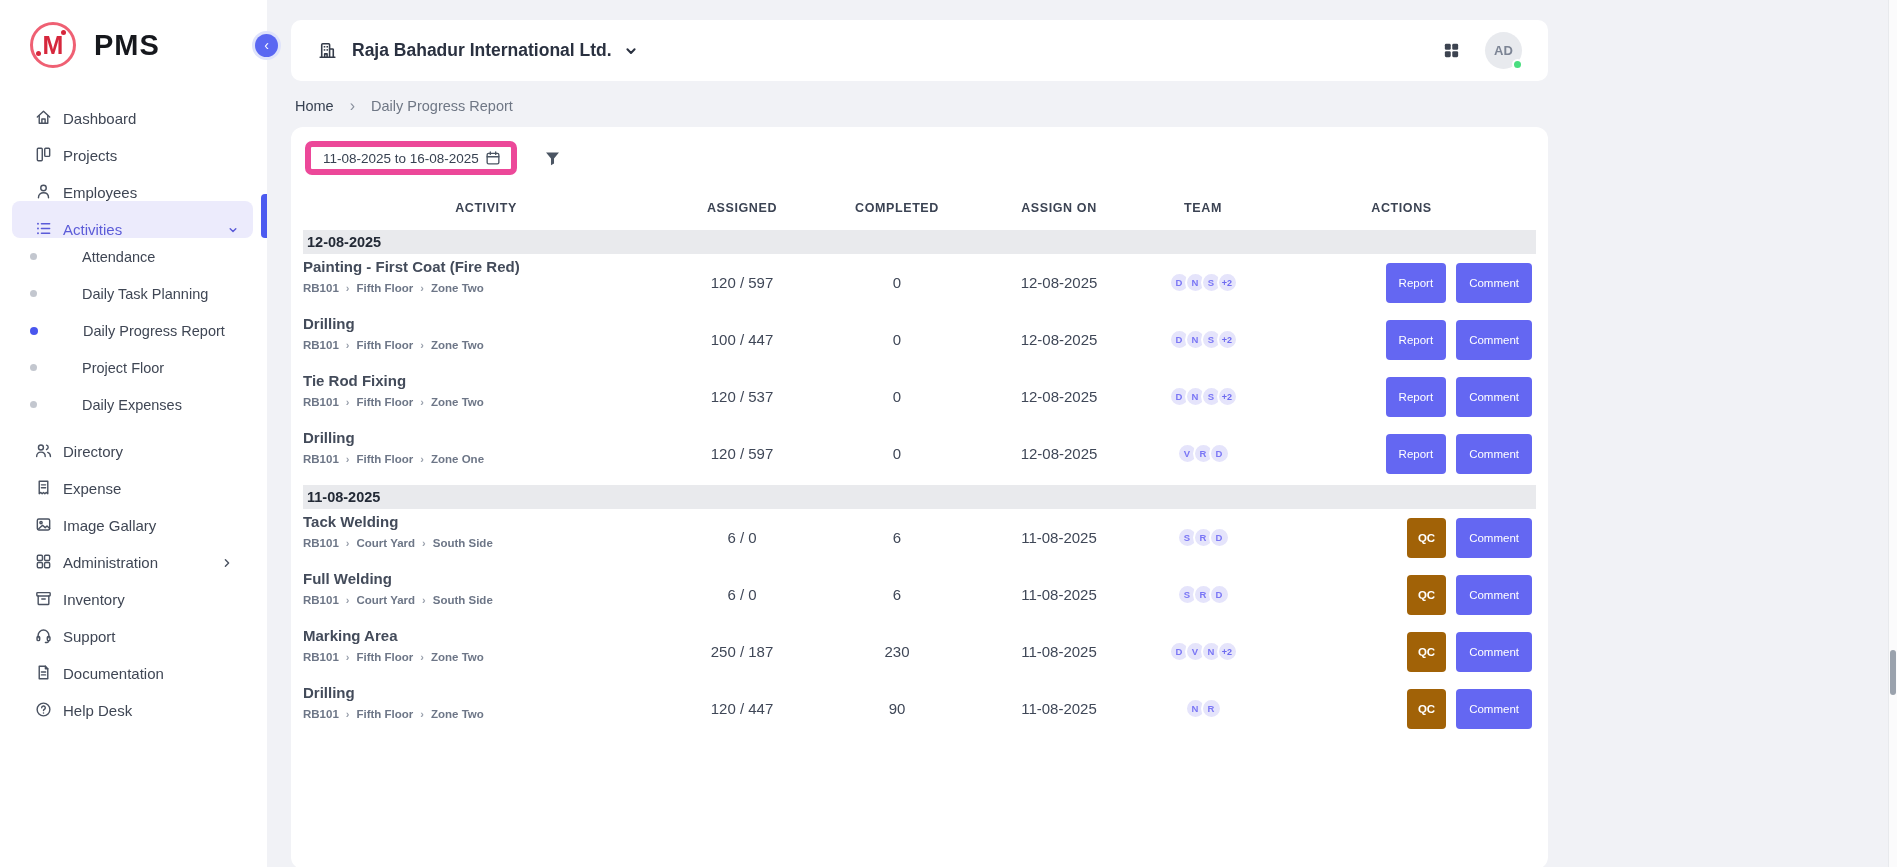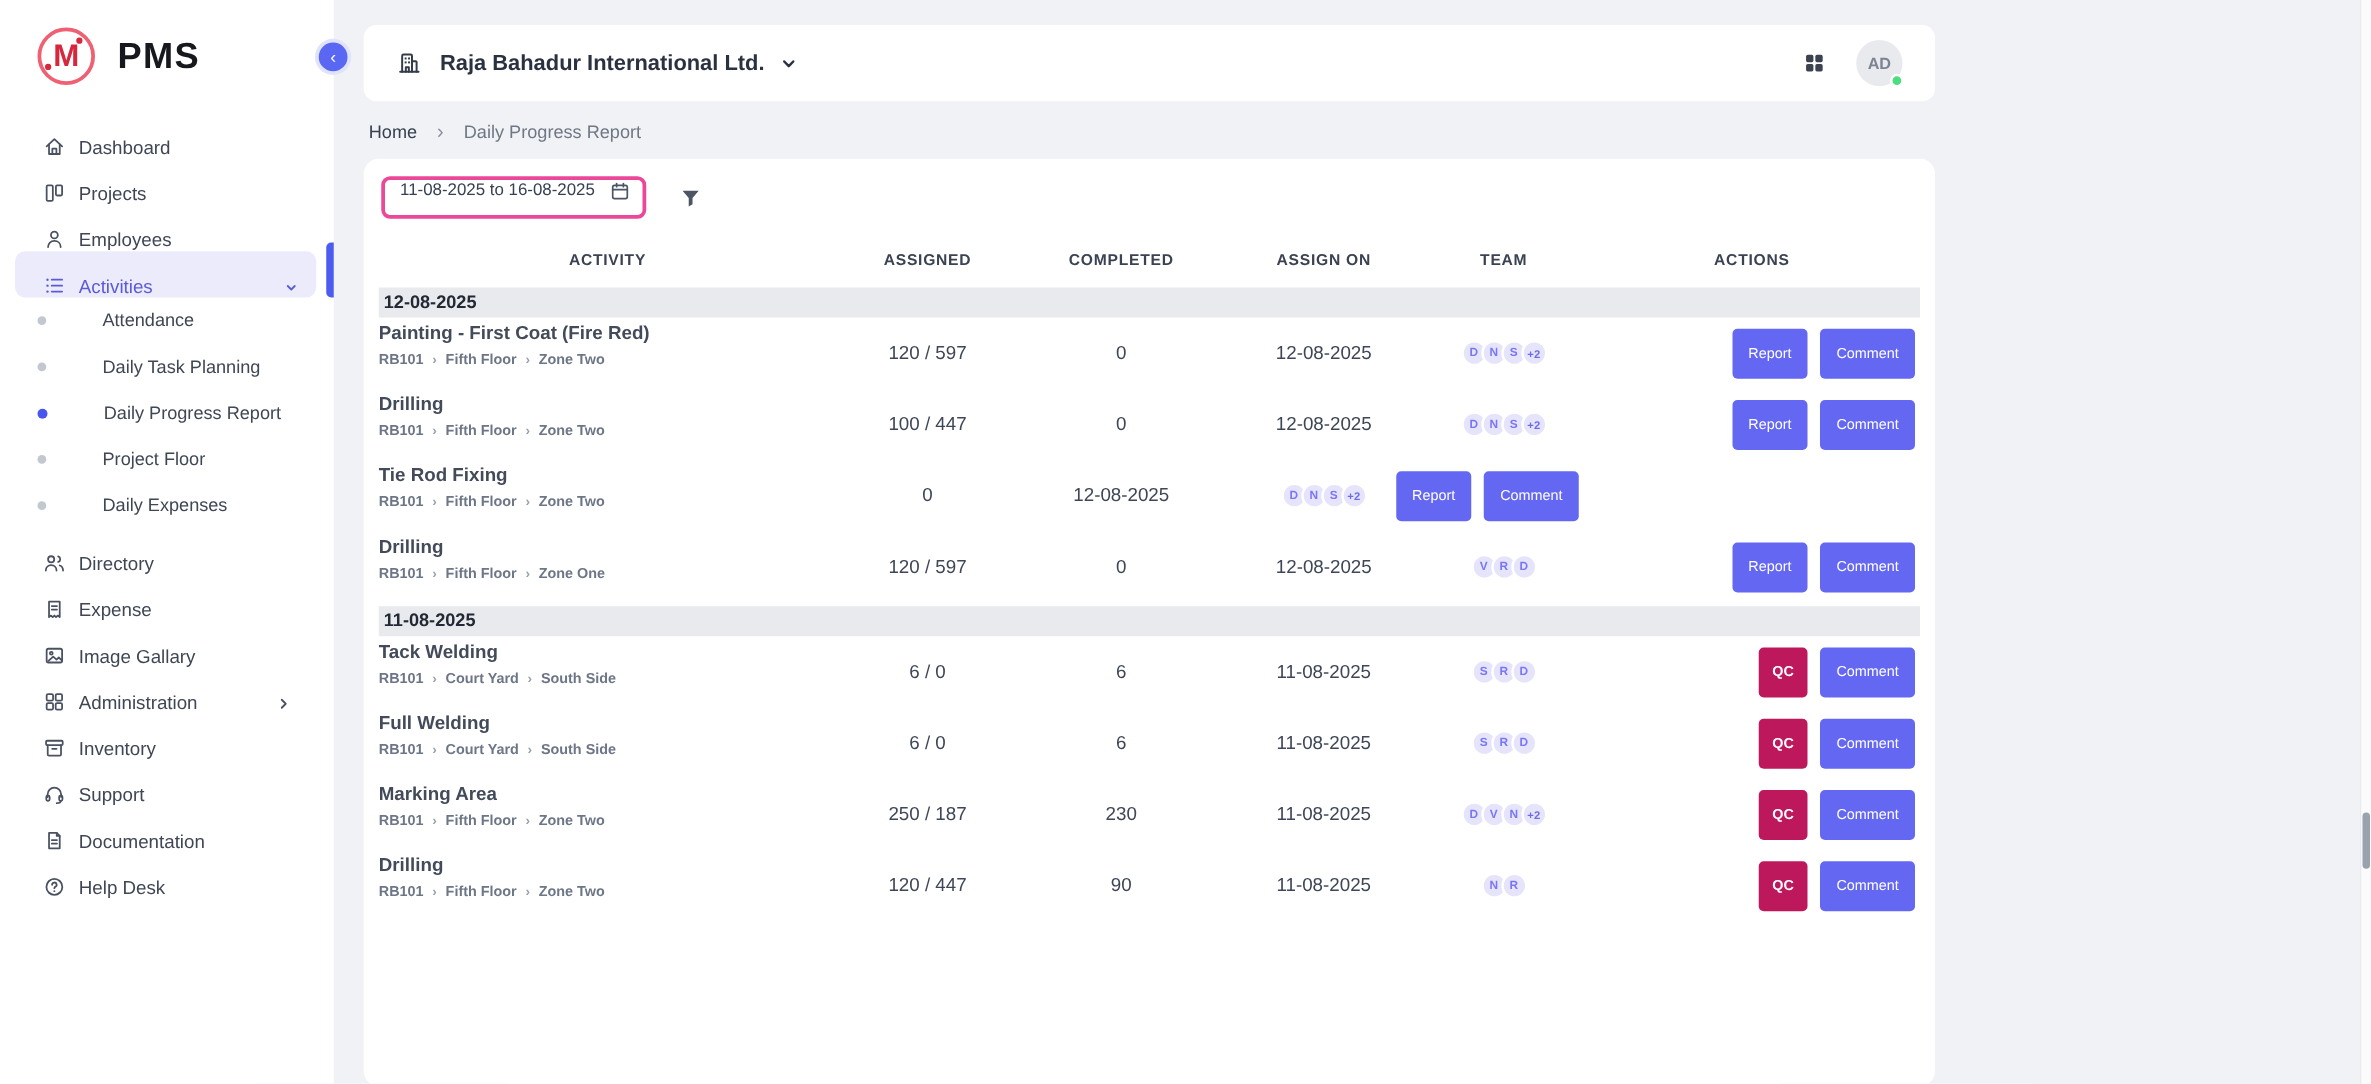--- a/index.html
+++ b/index.html
@@ -51,22 +51,22 @@
   .status-dot { position:absolute; right:-1px; bottom:-1px; width:11px; height:11px; border-radius:50%;
                 background:#4ade80; border:2px solid #fff; }
 
   .breadcrumb { display:flex; align-items:center; gap:16px; margin:16px 0 0 4px; font-size:14.5px; }
   .bc-home { color:#374151; cursor:pointer; }
   .bc-sep { color:#8a919e; font-size:16px; }
   .bc-current { color:#6f7785; }
 
   .card { width:1257px; height:742px; background:#fff; border-radius:12px; margin-top:12px; padding:14px 12px; }
   .filter-row { display:flex; align-items:center; gap:26px; padding-left:2px; }
-  .date-input { width:212px; height:34px; border:3px solid #ec4899; border-radius:7px; padding:0 9px 0 12px;
-                display:flex; align-items:flex-start; justify-content:space-between; font-size:13.5px; color:#374151;
+  .date-input { width:212px; height:34px; border:6px solid #ec4899; border-radius:7px; padding:0 9px 0 12px;
+                display:flex; align-items:center; justify-content:space-between; font-size:13.5px; color:#374151;
                 cursor:pointer; background:#fff; }
   .cal-ico { width:18px; height:18px; color:#4b5563; }
   .funnel-ico { width:19px; height:19px; color:#4b5563; cursor:pointer; }
 
   
   .table { width:1233px; margin-top:14px; }
   .t-head, .t-row { display:grid; grid-template-columns:366px 146px 164px 160px 128px 269px; }
   .t-head { height:38px; align-items:center; }
   .th { text-align:center; font-size:12.5px; font-weight:bold; color:#3b4353; letter-spacing:0.6px; }
   .group-row { height:24px; background:#e9eaed; display:flex; align-items:center; padding-left:4px;
@@ -80,21 +80,21 @@
   .team-cell { display:flex; align-items:center; justify-content:center; }
   .chip { width:21px; height:21px; border-radius:50%; background:#e5e4fb; color:#7a76f5; font-size:9.5px;
           font-weight:bold; display:inline-flex; align-items:center; justify-content:center;
           border:2px solid #fff; margin-left:-5px; flex-shrink:0; cursor:default; }
   .chip:first-child { margin-left:0; }
   .chip-extra { font-size:9px; color:#6d6af0; }
   .actions-cell { display:flex; align-items:center; justify-content:flex-end; gap:10px; padding-right:4px; }
   .btn { height:40px; border:none; border-radius:4px; color:#fff; font-size:11.5px; font-family:inherit;
          padding:0 13px; cursor:pointer; }
   .btn-indigo { background:#6467f2; }
-  .btn-orange { background:#be185d; padding:0 11px; font-weight:bold; }
+  .btn-orange { background:#a16207; padding:0 11px; font-weight:bold; }
 
   
   .page-scrollbar { position:fixed; top:0; right:0; width:9px; height:867px; background:#fbfbfc; border-left:1px solid #e8eaed; }
   .page-scroll-thumb { position:absolute; top:650px; left:1px; width:6px; height:45px; border-radius:3px; background:#9aa2ad; }
 </style>
 </head>
 <body>
 
 <div class="app">
 
@@ -369,20 +369,21 @@
     <div class="cell activity-cell">
       <div class="activity-name">Tie Rod Fixing</div>
       <div class="activity-path">
                   <span>RB101</span>
                   <span class="path-sep">›</span>
                   <span>Fifth Floor</span>
                   <span class="path-sep">›</span>
                   <span>Zone Two</span>
                 </div>
     </div>
+    <div class="cell center">120 / 537</div>
     <div class="cell center">0</div>
     <div class="cell center">12-08-2025</div>
     <div class="cell team-cell">
                 <span class="chip">D</span>
                 <span class="chip">N</span>
                 <span class="chip">S</span>
                 <span class="chip chip-extra">+2</span>
               </div>
     <div class="cell actions-cell">
                 <button class="btn btn-indigo">Report</button>

